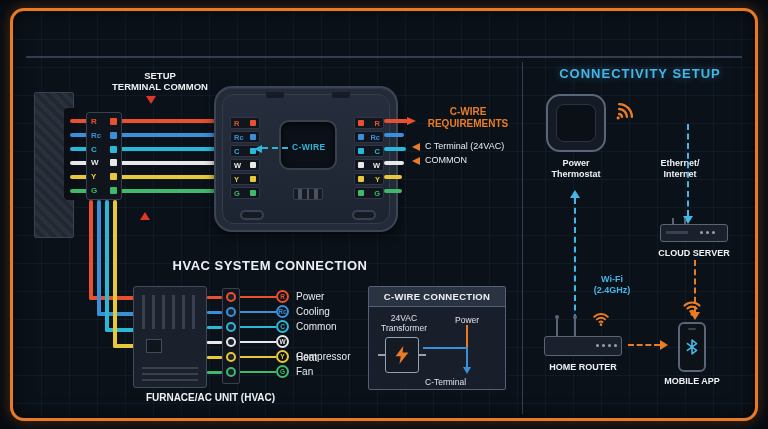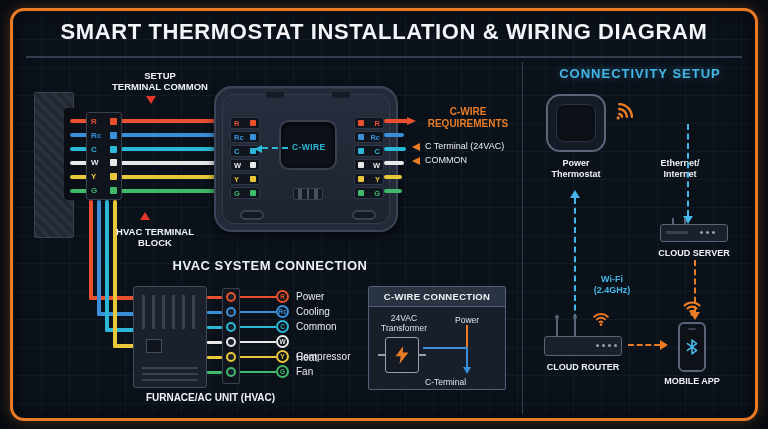--- a/index.html
+++ b/index.html
@@ -128,21 +128,20 @@
   .phone { left:678px; top:322px; width:28px; height:50px; border-radius:6px; border:2px solid #5a6579; background:#0d1219; }
   .phone-spk { position:absolute; left:8px; top:4px; width:8px; height:2px; background:#39414f; border-radius:1px; }
   .cyan-lbl { color:#45b6e8; font-size:9px; font-weight:bold; text-align:center; line-height:11px; }
 </style>
 </head>
 <body>
 
 <div class="stage">
   <div class="frame abs"></div>
 
-  <div class="title abs">SMART THERMOSTAT INSTALLATION &amp; WIRING DIAGRAM</div>
   <div class="title-line abs"></div>
   <div class="divider-v abs"></div>
 
   <div class="abs lbl" style="left:105px;top:70px;width:110px">
     <div>SETUP</div>
     <div>TERMINAL COMMON</div>
   </div>
   <div class="abs arr-down-red" style="left:146px;top:96px"></div>
 
   <div class="wall abs"></div>
@@ -273,24 +272,20 @@
   <div class="abs req-title" style="left:420px;top:106px;width:96px">
     <div>C-WIRE</div>
     <div>REQUIREMENTS</div>
   </div>
   <div class="abs arr-left-or" style="left:412px;top:143px"></div>
   <div class="abs req-text" style="left:425px;top:141px">C Terminal (24VAC)</div>
   <div class="abs arr-left-or" style="left:412px;top:157px"></div>
   <div class="abs req-text" style="left:425px;top:155px">COMMON</div>
 
   <div class="abs arr-up-red" style="left:140px;top:212px"></div>
-  <div class="abs lbl" style="left:100px;top:226px;width:110px">
-    <div>HVAC TERMINAL</div>
-    <div>BLOCK</div>
-  </div>
 
   <div class="abs sec-title" style="left:140px;top:258px;width:260px">HVAC SYSTEM CONNECTION</div>
 
   <div class="furnace abs">
     <div class="vents"></div>
     <div class="panel-sq"></div>
     <div class="slats"></div>
   </div>
 
   <div class="hwire bg-r" style="left:207px;top:296px;width:15px"></div>
@@ -406,21 +401,21 @@
   <div class="abs" style="left:592px;top:310px">
     <svg width="18" height="18" viewBox="0 0 24 24">
         <g fill="none" stroke="#ea7c26" stroke-width="2.6" stroke-linecap="round">
           <path d="M3 9 a13 13 0 0 1 18 0"></path>
           <path d="M6.5 12.5 a8 8 0 0 1 11 0"></path>
           <path d="M10 16 a3.5 3.5 0 0 1 4 0"></path>
         </g>
         <circle cx="12" cy="19.5" r="1.8" fill="#ea7c26"></circle>
       </svg>
   </div>
-  <div class="abs lbl lbl-sm" style="left:538px;top:362px;width:90px">CLOUD ROUTER</div>
+  <div class="abs lbl lbl-sm" style="left:538px;top:362px;width:90px">HOME ROUTER</div>
 
   <div class="dash-h-or" style="left:628px;top:344px;width:32px"></div>
   <div class="arr-right-or2" style="left:660px;top:340px"></div>
 
   <div class="dash-v-or" style="left:694px;top:260px;height:52px"></div>
   <div class="arr-down-or2" style="left:690px;top:312px"></div>
 
   <div class="abs" style="left:682px;top:298px">
     <svg width="20" height="20" viewBox="0 0 24 24">
         <g fill="none" stroke="#ea7c26" stroke-width="2.6" stroke-linecap="round">

